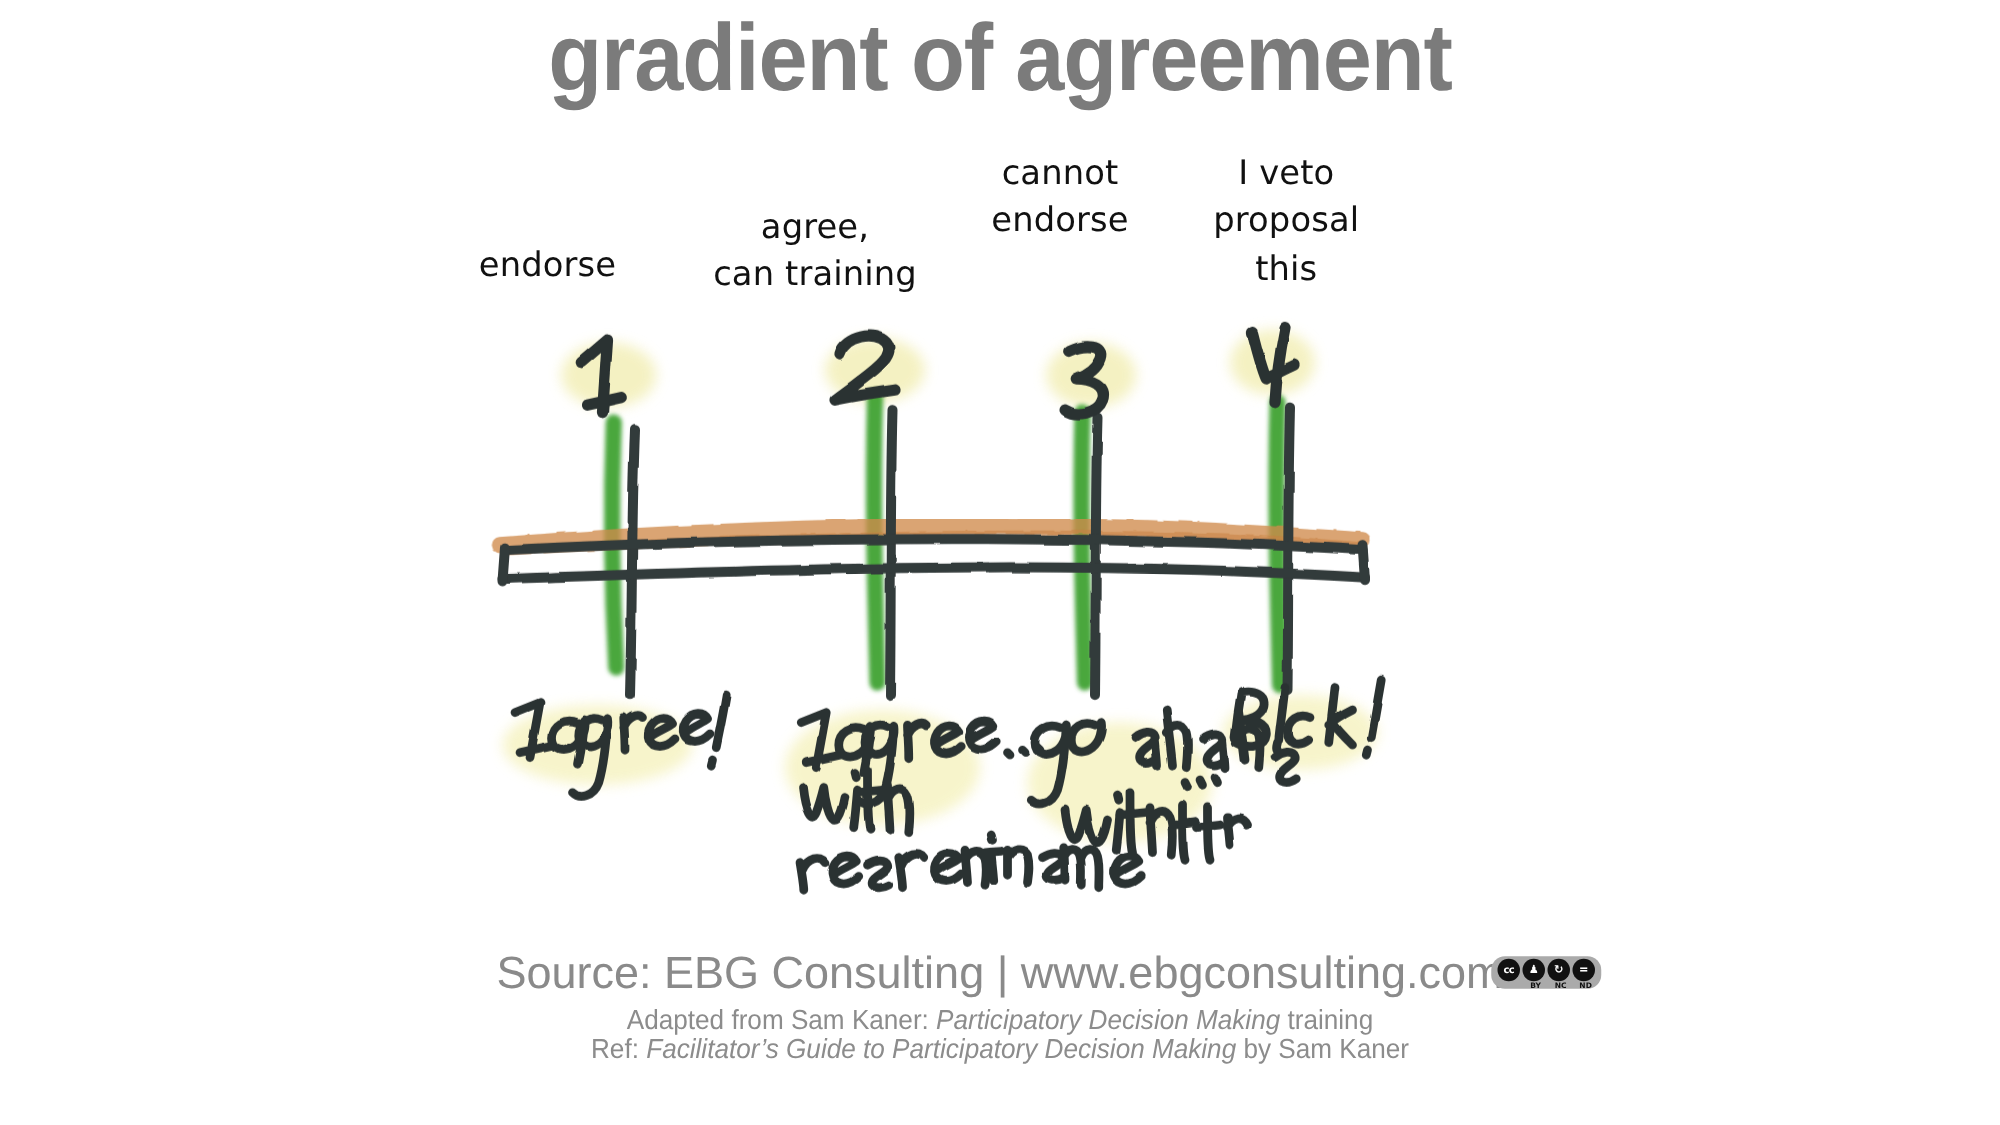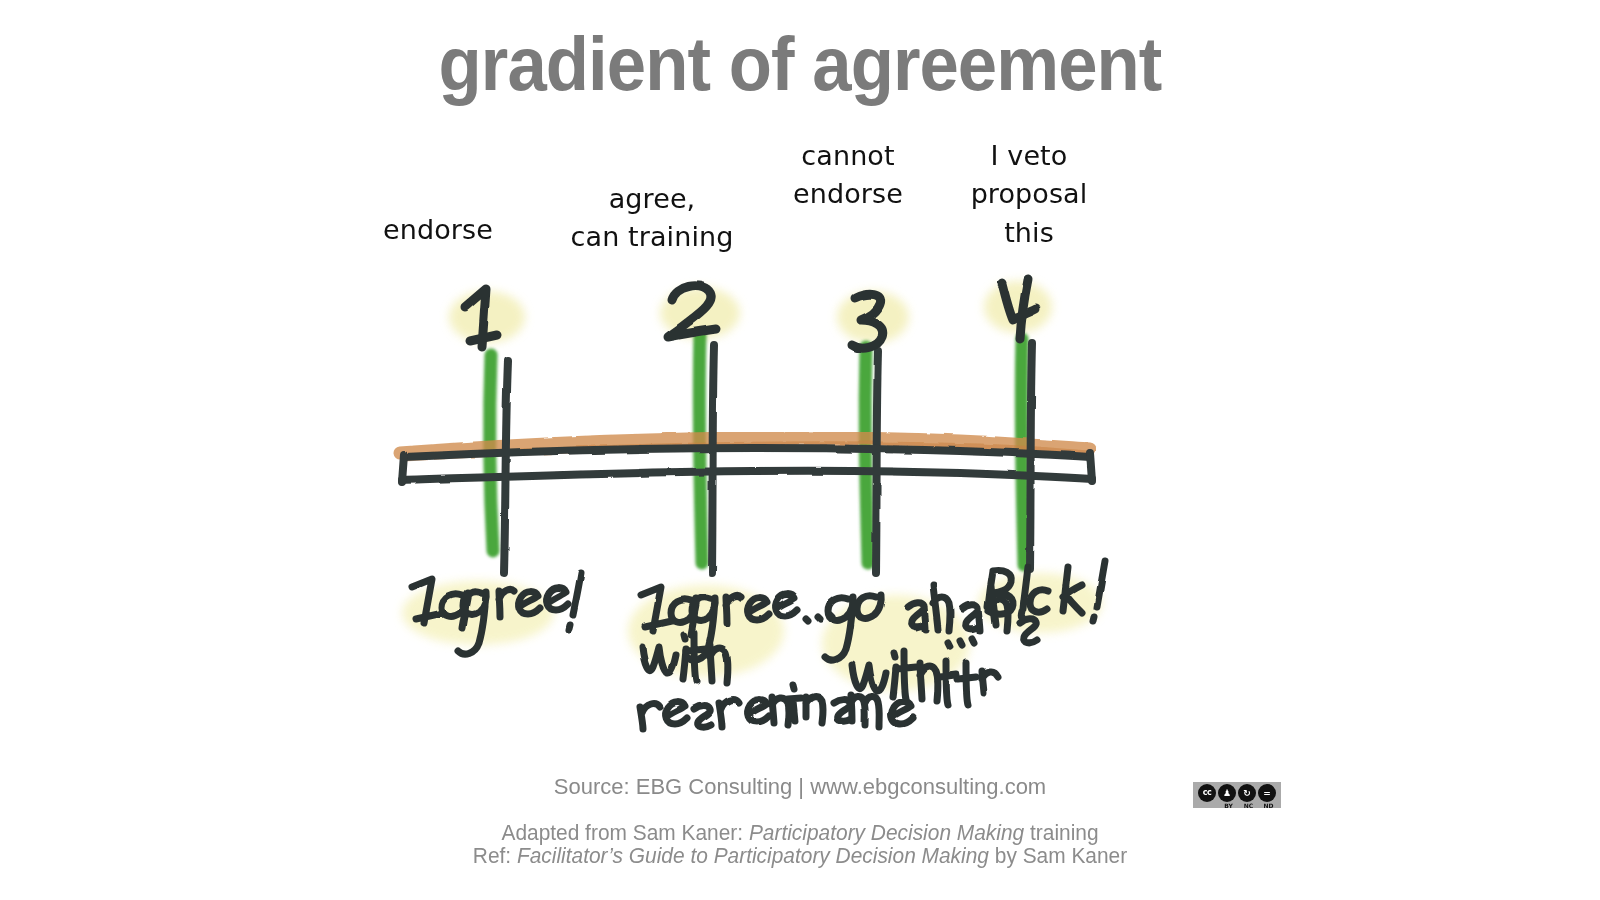--- a/index.html
+++ b/index.html
@@ -1,21 +1,21 @@
 <!DOCTYPE html>
 <html><head>
 <meta charset="utf-8">
 <style>
   html,body{margin:0;padding:0;background:#ffffff;}
   body{
     width:1600px;height:900px;position:relative;overflow:hidden;
     font-family:"Liberation Sans", sans-serif;
     background:#ffffff;
   }
-  #stage{position:absolute;inset:0;margin-top:17px;}
+  #stage{position:absolute;inset:0;}
 
   
   #title{
     position:absolute;left:0;right:0;top:6px;
     text-align:center;
     font-family:"Liberation Sans Narrow","Liberation Sans",sans-serif;
     font-weight:bold;
     font-size:76px;
     letter-spacing:-1px;
     color:#7b7b7b;
@@ -44,21 +44,21 @@
   #label-4{left:904px;top:120px;width:250px;}
 
   
   #scale-svg{position:absolute;left:0;top:0;width:1600px;height:900px;
     pointer-events:none;}
 
   
   #source-line{
     position:absolute;left:0;right:0;top:757px;
     text-align:center;
-    font-size:22px;
+    font-size:36px;
     color:#8a8a8a;
     font-family:"Liberation Sans",sans-serif;
     white-space:nowrap;
   }
   .sub-line{
     position:absolute;left:0;right:0;
     text-align:center;
     font-family:"Liberation Sans Narrow","Liberation Sans",sans-serif;
     font-size:22px;
     color:#8c8c8c;
@@ -67,21 +67,21 @@
   }
   #sub-line-1{top:803px;}
   #sub-line-2{top:826px;}
   .sub-line i{font-style:italic;}
 
   
   #cc-badge{
     position:absolute;left:1193px;top:765px;
     width:88px;height:26px;
     background:#aaaaaa;
-    border-radius:0;
+    border-radius:11px;
     box-sizing:border-box;
     padding:2px 3px 0 3px;
     display:flex;flex-direction:column;align-items:center;
   }
   #cc-row{display:flex;gap:2px;align-items:center;}
   .cc-circle{
     width:18px;height:18px;border-radius:50%;
     background:#111111;color:#ffffff;
     display:flex;align-items:center;justify-content:center;
     font-size:9px;font-weight:bold;

